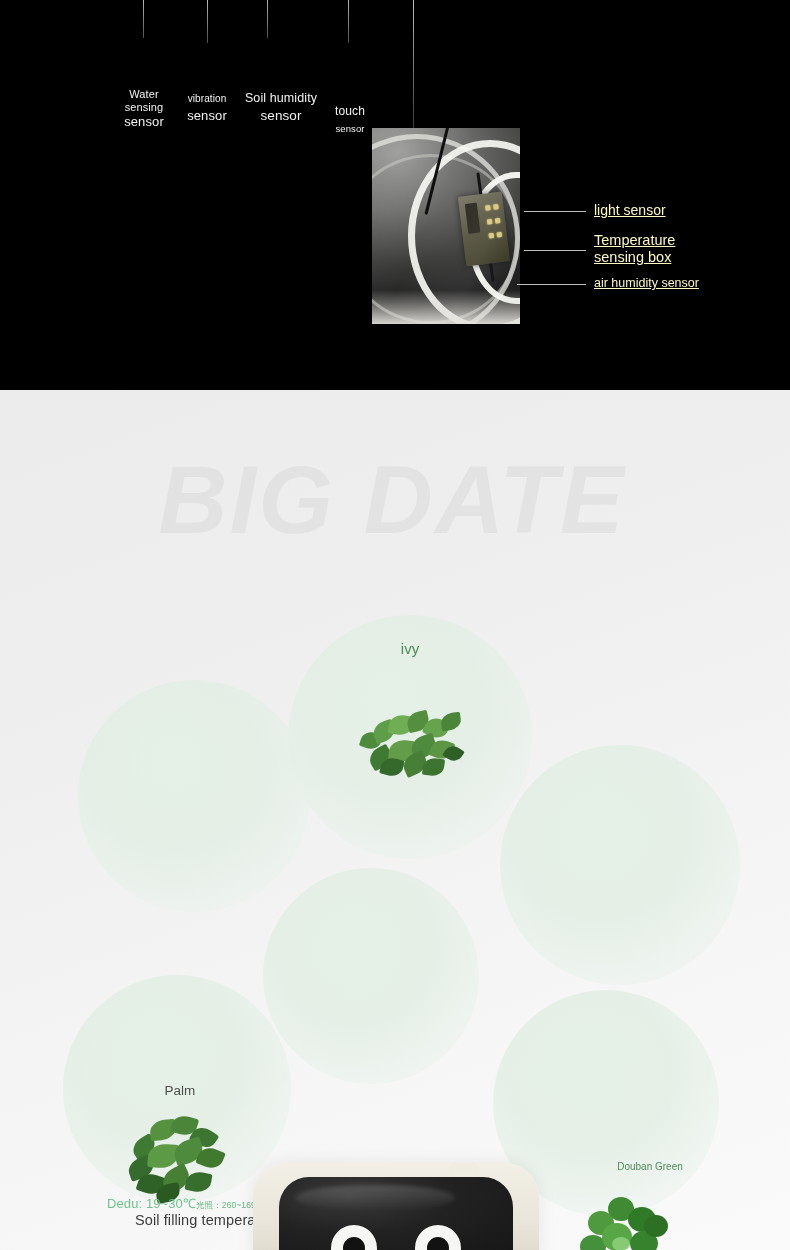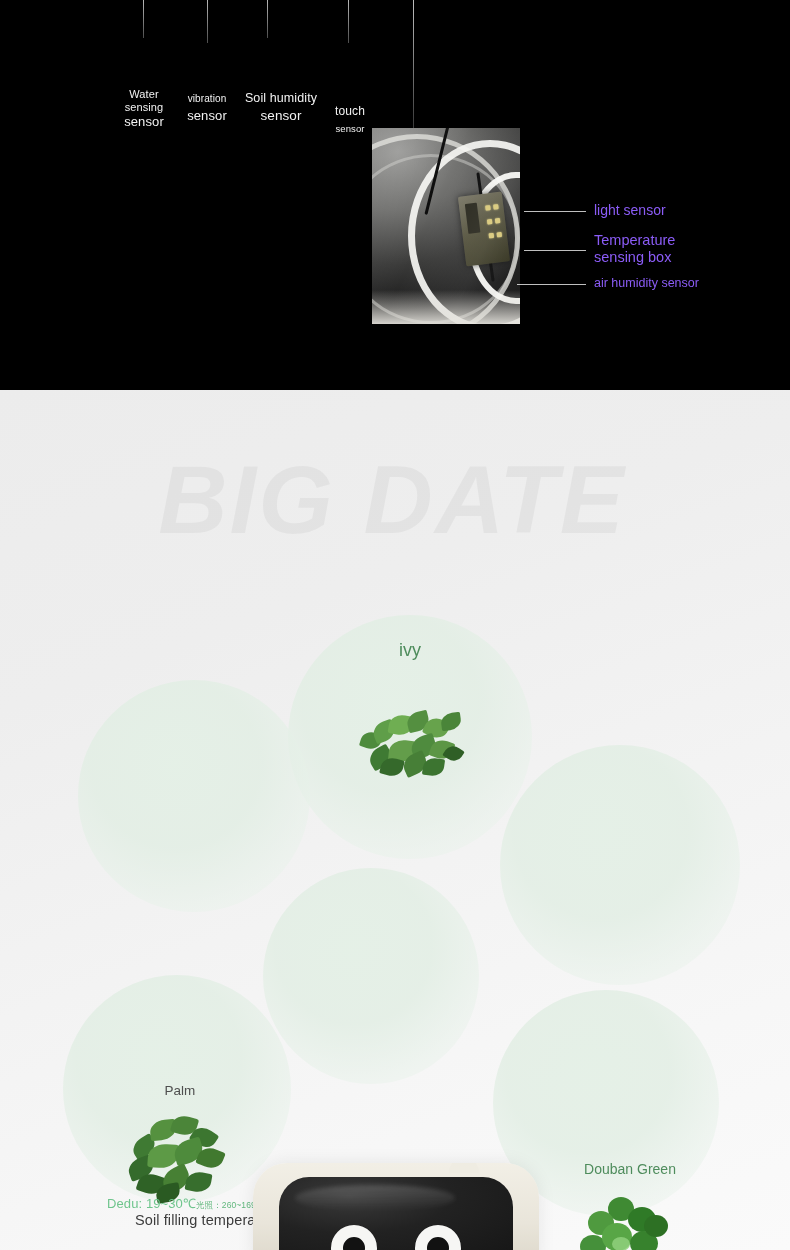--- a/index.html
+++ b/index.html
@@ -130,23 +130,24 @@
   }
 
   
   .callout-line {
     position: absolute;
     height: 1px;
     background: rgba(255,255,255,0.75);
   }
   .callout-label {
     position: absolute;
-    color: #8b5cf6;
+    color: #fef9c3;
     white-space: nowrap;
     line-height: 1.16;
+    text-decoration: underline;
   }
 
   
   .light-section {
     position: absolute;
     left: 0;
     top: 390px;
     width: 790px;
     height: 860px;
     background: linear-gradient(160deg, #ececec 0%, #eeeeee 28%, #f3f3f3 55%, #f7f7f7 78%, #fafafa 100%);
@@ -372,21 +373,21 @@
     <div class="watermark">BIG DATE</div>
 
 
     <div class="bubble" style="left:288px; top:225px; width:244px; height:244px;"></div>
     <div class="bubble" style="left:78px; top:290px; width:232px; height:232px;"></div>
     <div class="bubble" style="left:500px; top:355px; width:240px; height:240px;"></div>
     <div class="bubble" style="left:263px; top:478px; width:216px; height:216px;"></div>
     <div class="bubble" style="left:63px; top:585px; width:228px; height:228px;"></div>
     <div class="bubble" style="left:493px; top:600px; width:226px; height:226px;"></div>
 
-    <div class="plant-title green" style="left:330px; top:250px; width:160px; font-size:18px;">ivy</div>
+    <div class="plant-title green" style="left:330px; top:250px; width:160px; font-size:15px;">ivy</div>
     <div class="plant-art" style="left:355px; top:320px; width:115px; height:70px;">
       <div class="leafset">
         <div class="leaf" style="left:6px;  top:22px; width:20px; height:17px; background:#4e8b3d; transform:rotate(18deg);"></div>
         <div class="leaf" style="left:18px; top:12px; width:22px; height:19px; background:#5f9e49; transform:rotate(-22deg);"></div>
         <div class="leaf" style="left:34px; top:5px;  width:24px; height:20px; background:#6fae52; transform:rotate(10deg);"></div>
         <div class="leaf" style="left:52px; top:2px;  width:22px; height:19px; background:#548f40; transform:rotate(-14deg);"></div>
         <div class="leaf" style="left:70px; top:8px;  width:23px; height:20px; background:#67a34c; transform:rotate(26deg);"></div>
         <div class="leaf" style="left:86px; top:3px;  width:20px; height:17px; background:#4a8539; transform:rotate(-8deg);"></div>
         <div class="leaf" style="left:14px; top:38px; width:23px; height:19px; background:#3f7a33; transform:rotate(-30deg);"></div>
         <div class="leaf" style="left:34px; top:30px; width:26px; height:22px; background:#639d4a; transform:rotate(6deg);"></div>
@@ -416,21 +417,21 @@
         <div class="leaf" style="left:16px; top:62px; width:26px; height:20px; background:#2f6226; transform:rotate(18deg);"></div>
         <div class="leaf" style="left:40px; top:56px; width:28px; height:22px; background:#478034; transform:rotate(-26deg);"></div>
         <div class="leaf" style="left:64px; top:60px; width:25px; height:20px; background:#376e2d; transform:rotate(10deg);"></div>
         <div class="leaf" style="left:34px; top:72px; width:24px; height:18px; background:#2a5a22; transform:rotate(-10deg);"></div>
       </div>
     </div>
     <div class="spec-green" style="left:107px; top:804px; font-size:13px; color:#6fc58d;">Dedu: 19~30℃</div>
     <div class="spec-tiny" style="left:196px; top:810px; color:#62b87e;">光照：260~16930.9lx</div>
     <div class="spec-main" style="left:135px; top:822px; width:310px;">Soil filling temperature: 30%~809</div>
 
-    <div class="plant-title green" style="left:538px; top:771px; width:184px; font-size:14px;">Douban Green</div>
+    <div class="plant-title green" style="left:558px; top:771px; width:184px; font-size:10px;">Douban Green</div>
     <div class="plant-art" style="left:578px; top:805px; width:98px; height:88px;">
       <div class="leafset">
         <div class="leaf" style="left:30px; top:2px;  width:26px; height:24px; background:#3f8a33; border-radius:50%; transform:rotate(0deg);"></div>
         <div class="leaf" style="left:10px; top:16px; width:26px; height:24px; background:#4f9a3f; border-radius:50%;"></div>
         <div class="leaf" style="left:50px; top:12px; width:28px; height:25px; background:#2f7a27; border-radius:50%;"></div>
         <div class="leaf" style="left:2px;  top:40px; width:26px; height:23px; background:#45903a; border-radius:50%;"></div>
         <div class="leaf" style="left:24px; top:28px; width:30px; height:28px; background:#58a646; border-radius:50%;"></div>
         <div class="leaf" style="left:52px; top:36px; width:28px; height:25px; background:#37822d; border-radius:50%;"></div>
         <div class="leaf" style="left:66px; top:20px; width:24px; height:22px; background:#2d7024; border-radius:50%;"></div>
 

